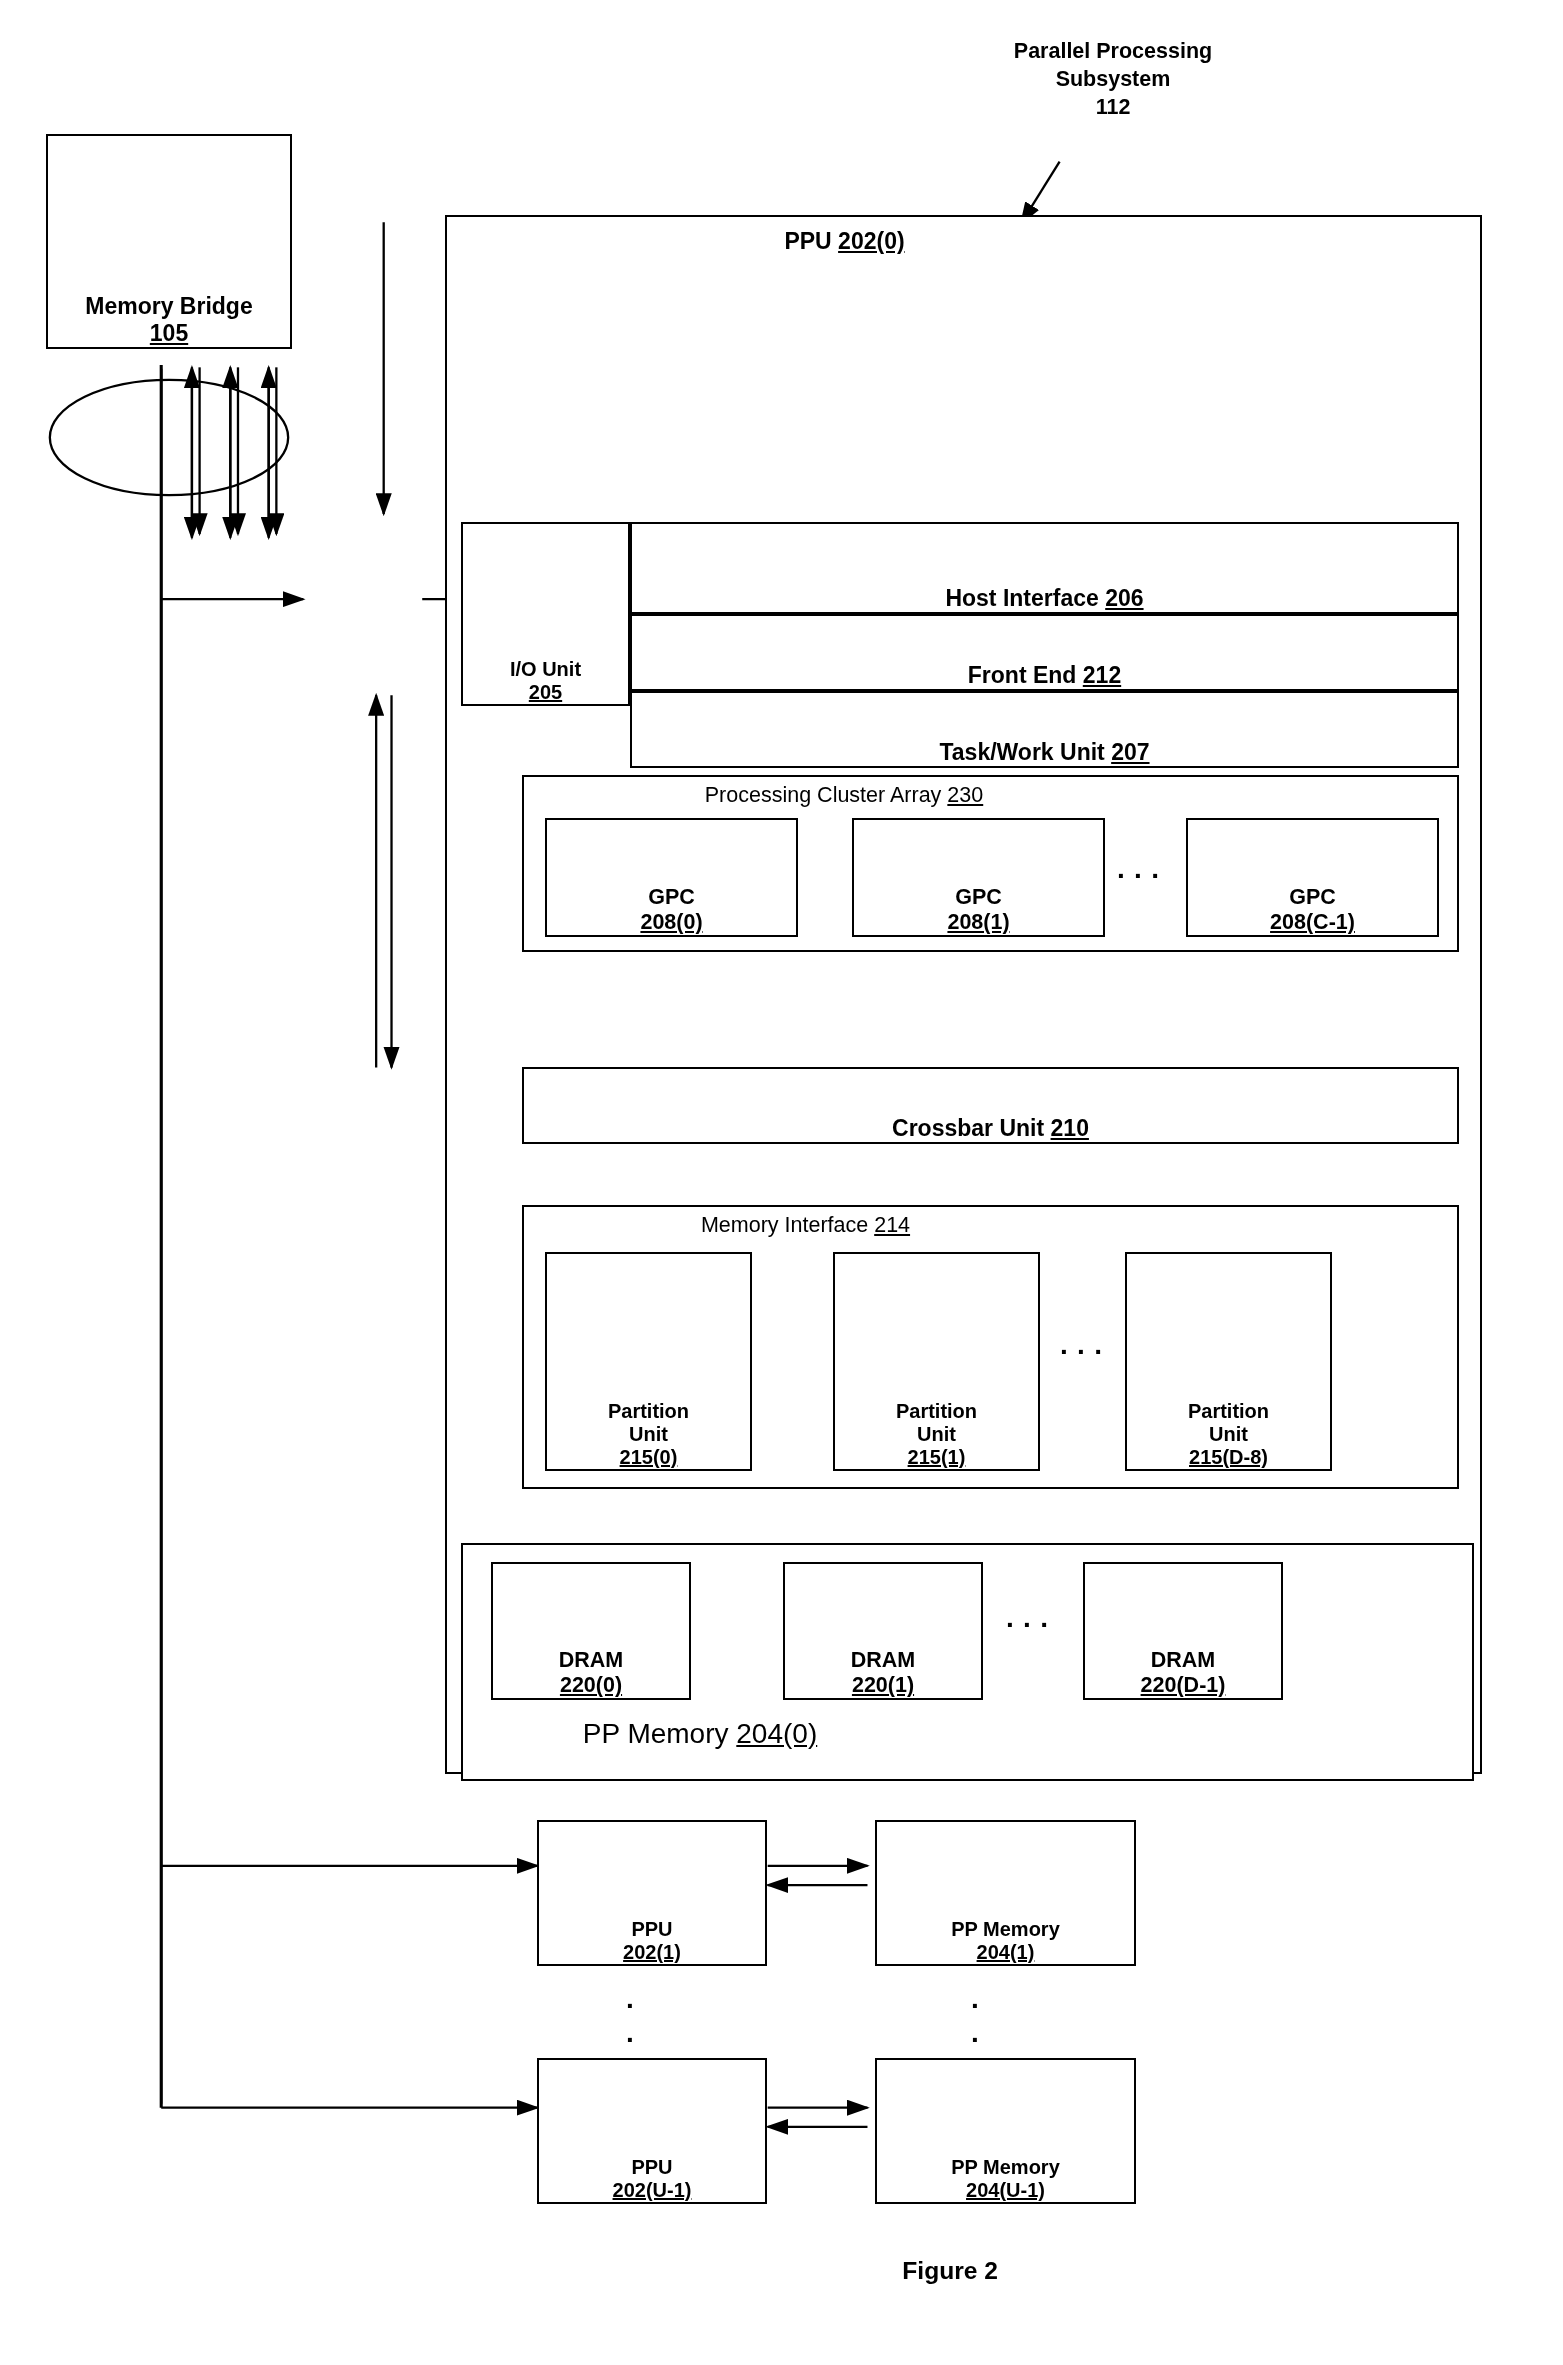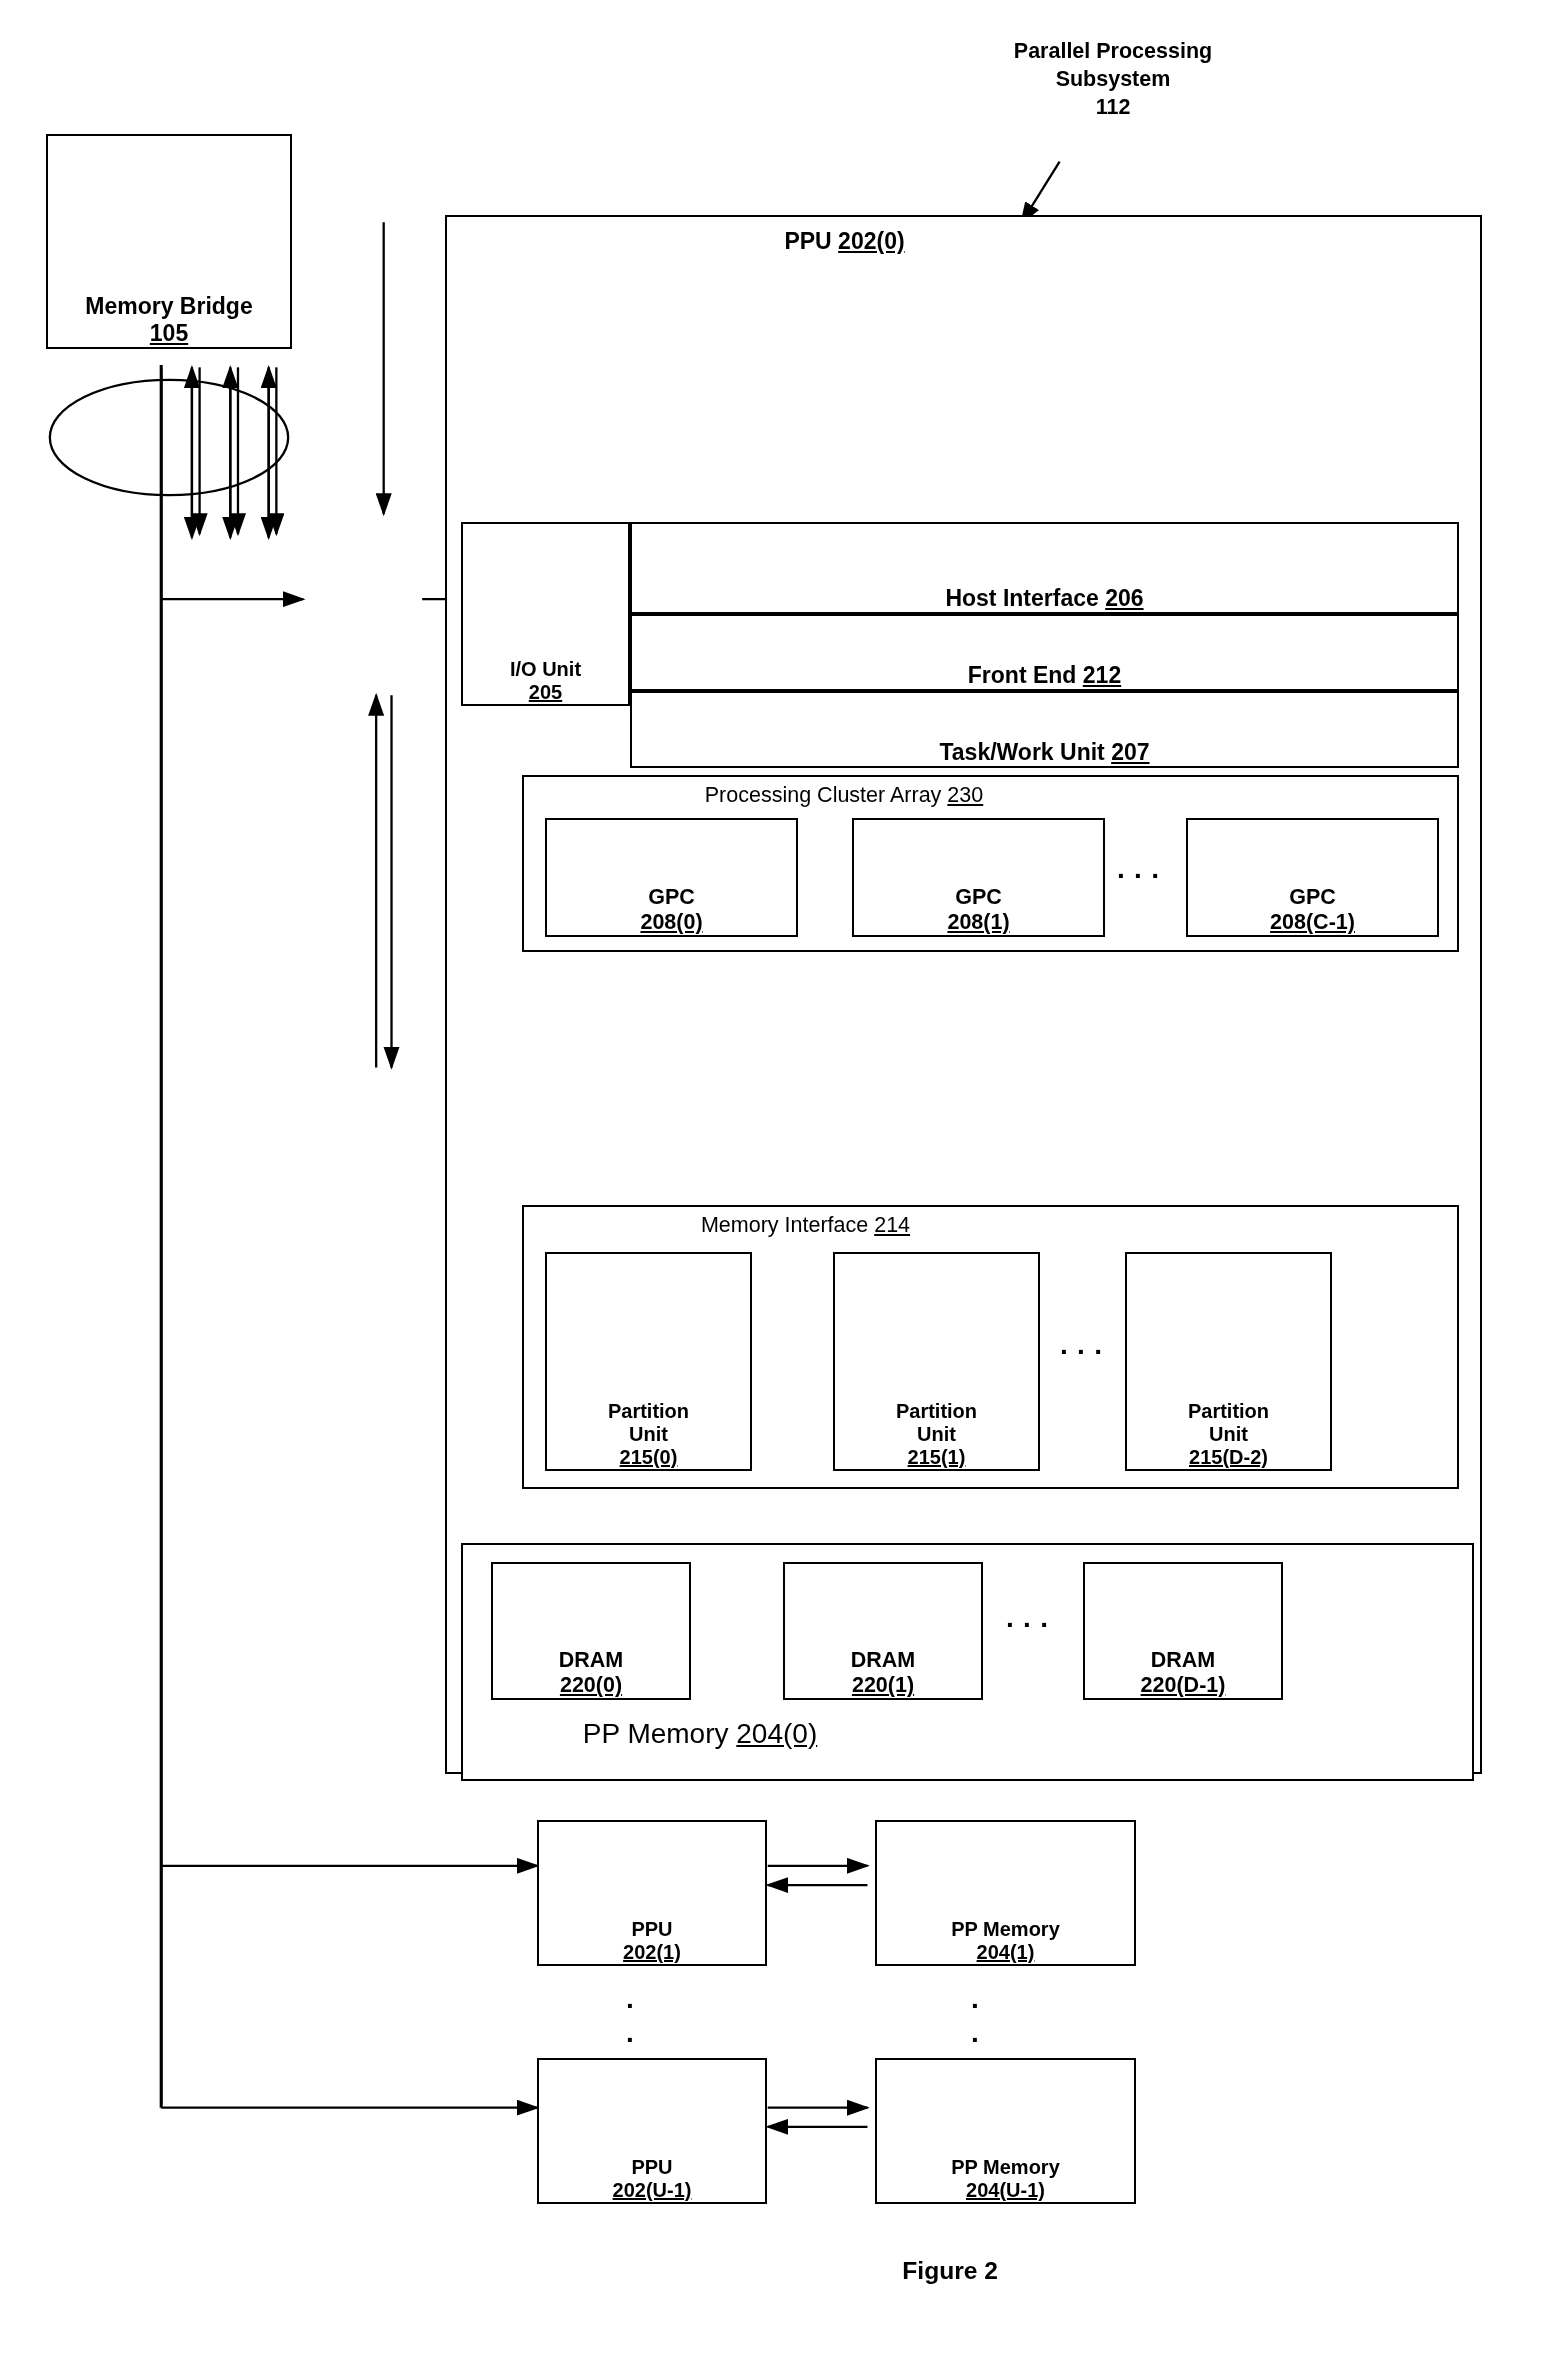--- a/index.html
+++ b/index.html
@@ -213,40 +213,43 @@
   <div class="box" style="left:852px; top:818px; width:253px; height:119px; font-size:21.5px;">
     <div>GPC<br><u>208(1)</u></div>
   </div>
 
   <div style="position:absolute; left:1117px; top:860px; font-size:28px; font-weight:bold;">· · ·</div>
 
   <div class="box" style="left:1186px; top:818px; width:253px; height:119px; font-size:21.5px;">
     <div>GPC<br><u>208(C-1)</u></div>
   </div>
 
+  <div class="box" style="left:522px; top:1067px; width:937px; height:77px; font-size:23px;">
+    <div>Crossbar Unit <u>210</u></div>
+  </div>
 
   <div class="outer-box" style="left:522px; top:1205px; width:937px; height:284px; border:2.3px solid #000;">
   </div>
 
   <div class="label" style="left:537px; top:1212px; width:537px; font-size:21.5px;">
     Memory Interface <u>214</u>
   </div>
 
   <div class="box" style="left:545px; top:1252px; width:207px; height:219px; font-size:20px;">
     <div>Partition<br>Unit<br><u>215(0)</u></div>
   </div>
 
   <div class="box" style="left:833px; top:1252px; width:207px; height:219px; font-size:20px;">
     <div>Partition<br>Unit<br><u>215(1)</u></div>
   </div>
 
   <div style="position:absolute; left:1060px; top:1336px; font-size:28px; font-weight:bold;">· · ·</div>
 
   <div class="box" style="left:1125px; top:1252px; width:207px; height:219px; font-size:20px;">
-    <div>Partition<br>Unit<br><u>215(D-2)</u></div>
+    <div>Partition<br>Unit<br><u>215(D-8)</u></div>
   </div>
 
   <div class="outer-box" style="left:461px; top:1543px; width:1013px; height:238px; border:2.3px solid #000;">
   </div>
 
   <div class="box" style="left:491px; top:1562px; width:200px; height:138px; font-size:21.5px;">
     <div>DRAM<br><u>220(0)</u></div>
   </div>
 
   <div class="box" style="left:783px; top:1562px; width:200px; height:138px; font-size:21.5px;">

